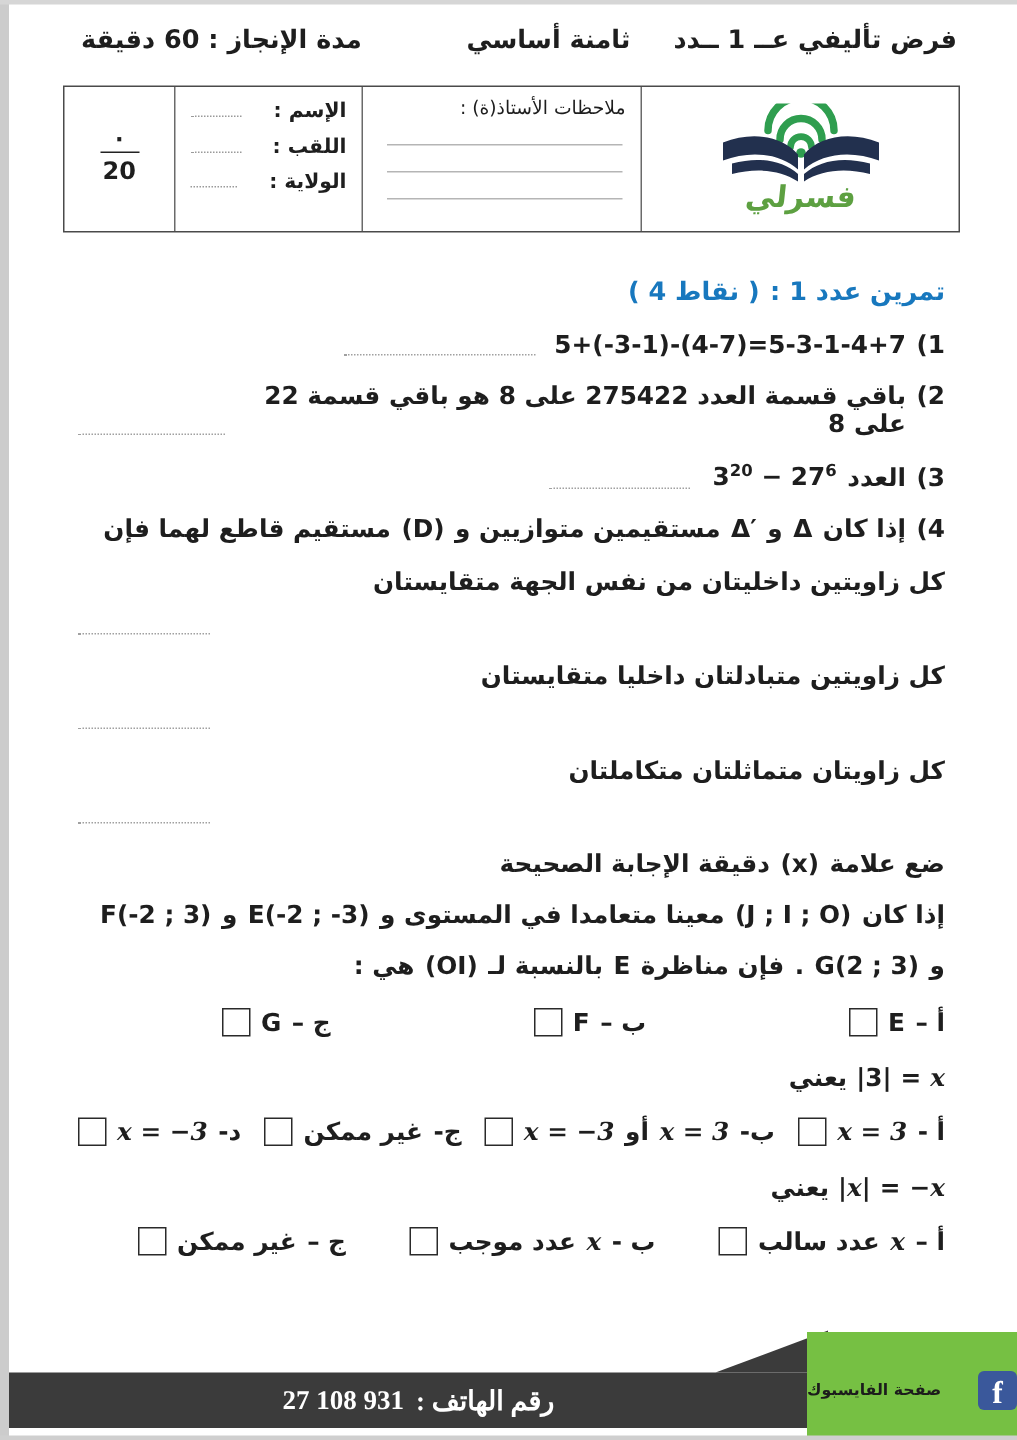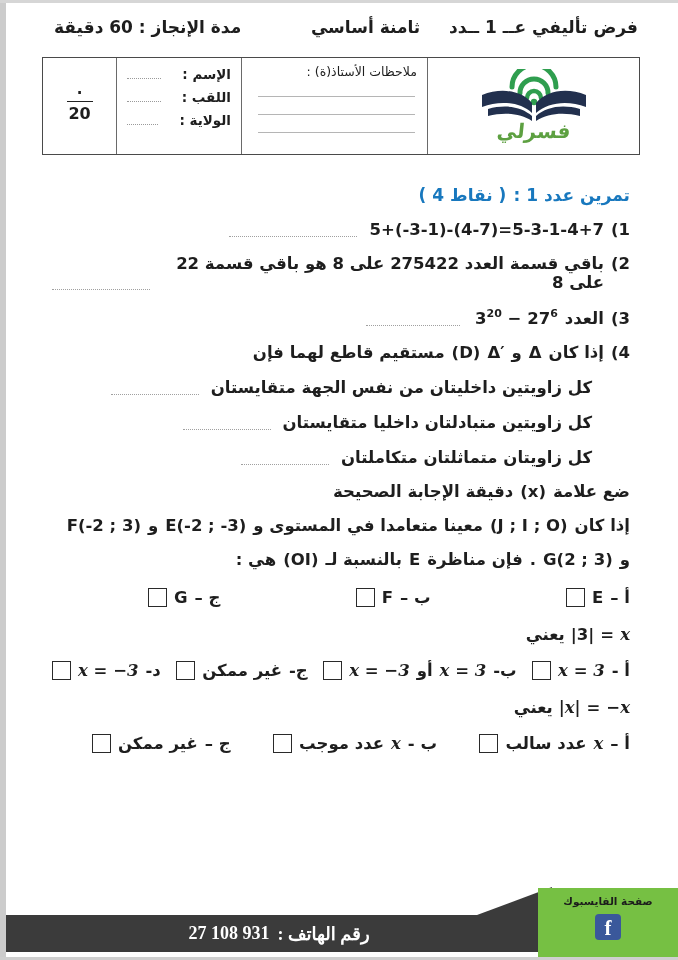--- a/index.html
+++ b/index.html
@@ -36,41 +36,41 @@
   .score-num{font-size:15px;font-weight:bold;line-height:8px;}
   .score-bar{width:26px;border-top:1.7px solid #222;margin:4px 0 2px;}
   .score-den{font-size:16px;font-weight:bold;}
 
   
   .main{direction:rtl;padding:0 48px 0 46px;}
   .line{display:flex;direction:rtl;align-items:baseline;gap:7px;font-size:16.5px;font-weight:600;}
   .title{color:#1878be;font-weight:bold;font-size:17px;margin-top:30px;}
   .instruction{font-weight:bold;margin-top:20px;}
   .q{margin-top:15px;}
-  .sub{margin-top:16px;margin-right:38px;gap:12px;}
+  .sub{margin-top:16px;gap:12px;flex-direction:column;}
   .ltr{direction:ltr;unicode-bidi:isolate;}
   .math{direction:ltr;unicode-bidi:isolate;font-family:"DejaVu Serif",serif;font-style:italic;}
   .dots{border-bottom:1.8px dotted #a0a0a0;height:0.8em;align-self:flex-end;margin-bottom:2px;}
   .d1{width:128px;margin-right:6px;}
   .d2{width:108px;margin-right:4px;}
   .d3{width:94px;margin-right:8px;}
   .d4{width:88px;}
   sup{font-size:11px;}
 
   .cbrow{display:flex;direction:rtl;justify-content:space-between;margin-top:17px;}
   .cbrow1{padding-left:96px;margin-top:19px;}
   .cbrow3{padding-left:40px;}
   .opt{display:flex;direction:rtl;align-items:center;gap:7px;font-size:16.5px;font-weight:600;}
   .checkbox{width:17px;height:17px;border:1.7px solid #2a2a2a;background:#fff;display:inline-block;}
 
   .eqline{margin-top:18px;gap:6px;}
 
   
   .greenbox{position:absolute;right:0;bottom:2px;width:140px;height:70px;background:#76c043;
-    display:flex;flex-direction:column;align-items:center;}
+    display:flex;flex-direction:row;align-items:center;justify-content:space-between;}
   .fb-label{font-size:10.5px;font-weight:bold;color:#1c1c1c;margin-top:7px;}
   .fb-icon{width:26px;height:26px;background:#3a589b;border-radius:4px;margin-top:7px;
     color:#fff;font-family:"Liberation Serif",serif;font-weight:bold;font-size:21px;
     display:flex;align-items:flex-end;justify-content:center;line-height:23px;}
   .phonebar{position:absolute;left:0;bottom:8px;width:546px;height:37px;background:#3b3b3b;
     display:flex;direction:rtl;align-items:center;justify-content:center;gap:8px;
     color:#fff;font-family:"Liberation Serif",serif;font-size:18px;font-weight:bold;}
   .wedge{position:absolute;left:471px;bottom:45px;width:0;height:0;
     border-bottom:28px solid #3b3b3b;border-left:75px solid transparent;}
 </style>
@@ -155,20 +155,21 @@
       <span class="ltr"><span>3</span><sup>20</sup> <span>−</span> <span>27</span><sup>6</sup></span>
       <span class="dots d3"></span>
     </div>
 
     <div class="line q">
       <span class="ltr">(4</span>
       <span>إذا كان</span>
       <span class="ltr">Δ</span>
       <span>و</span>
       <span class="ltr">Δ′</span>
+      <span>مستقيمين متوازيين و</span>
       <span class="ltr">(D)</span>
       <span>مستقيم قاطع لهما فإن</span>
     </div>
 
     <div class="line sub">
       <span>كل زاويتين داخليتان من نفس الجهة متقايستان</span>
       <span class="dots d4"></span>
     </div>
     <div class="line sub">
       <span>كل زاويتين متبادلتان داخليا متقايستان</span>

